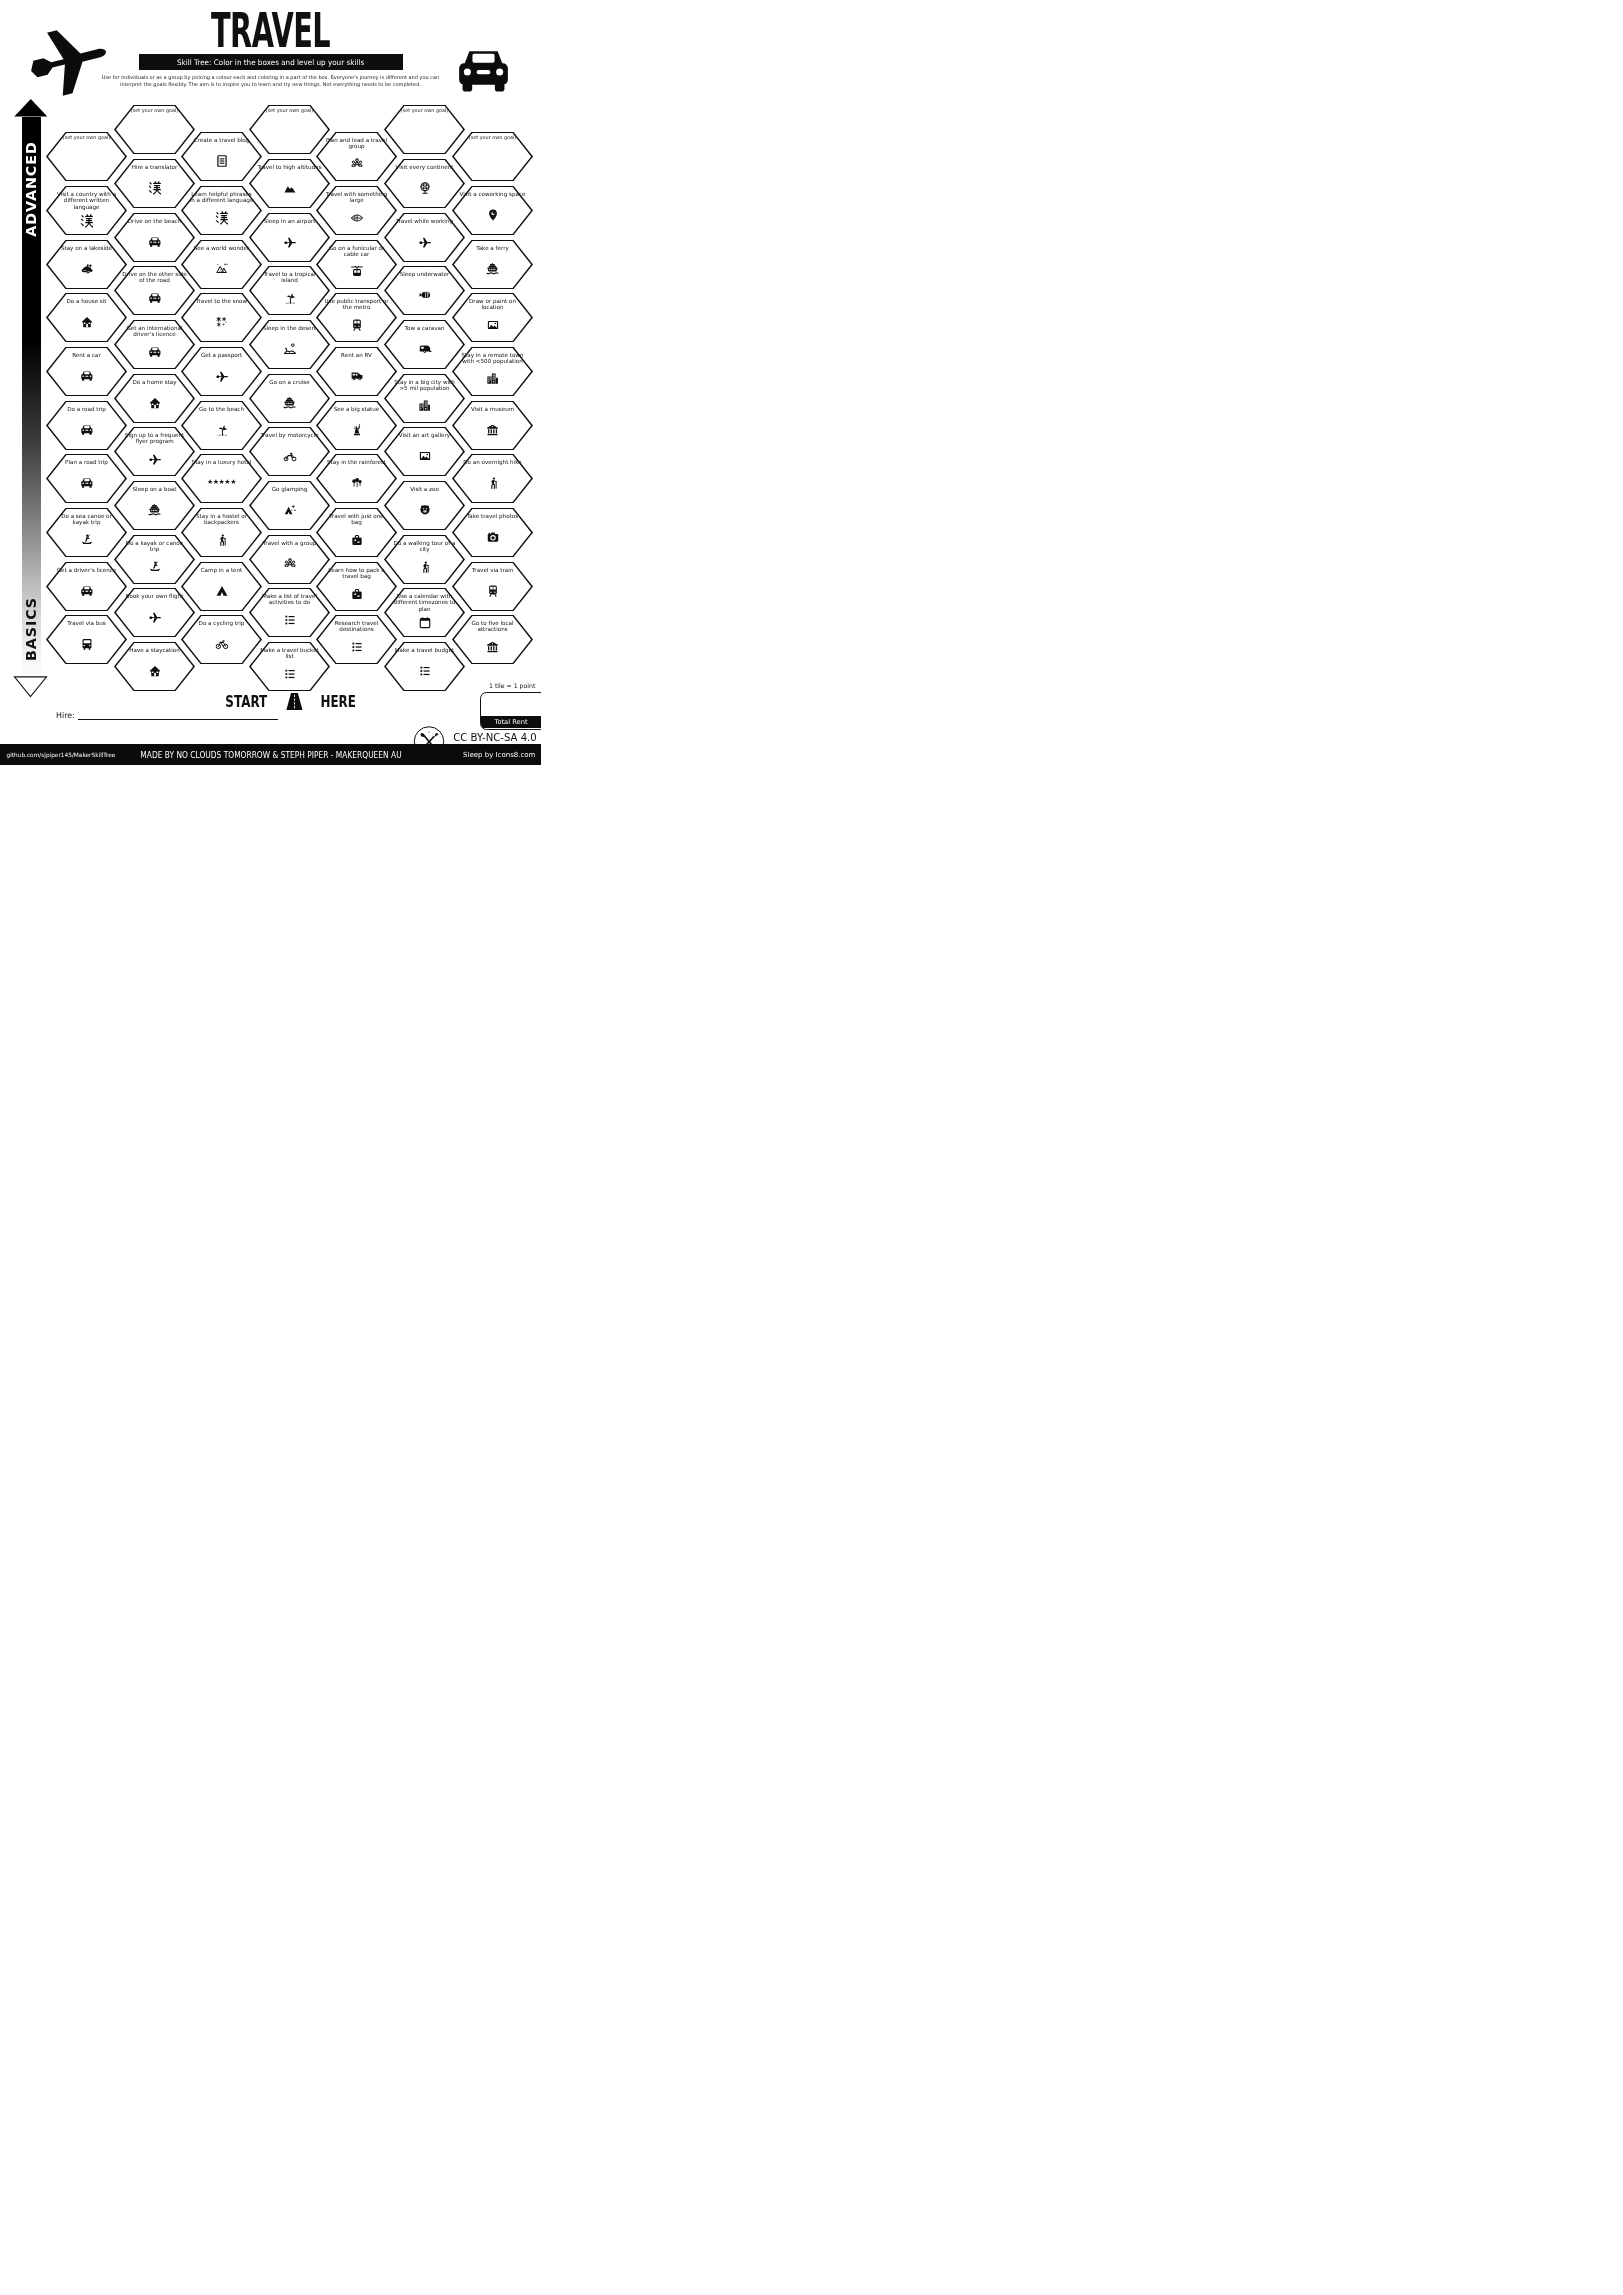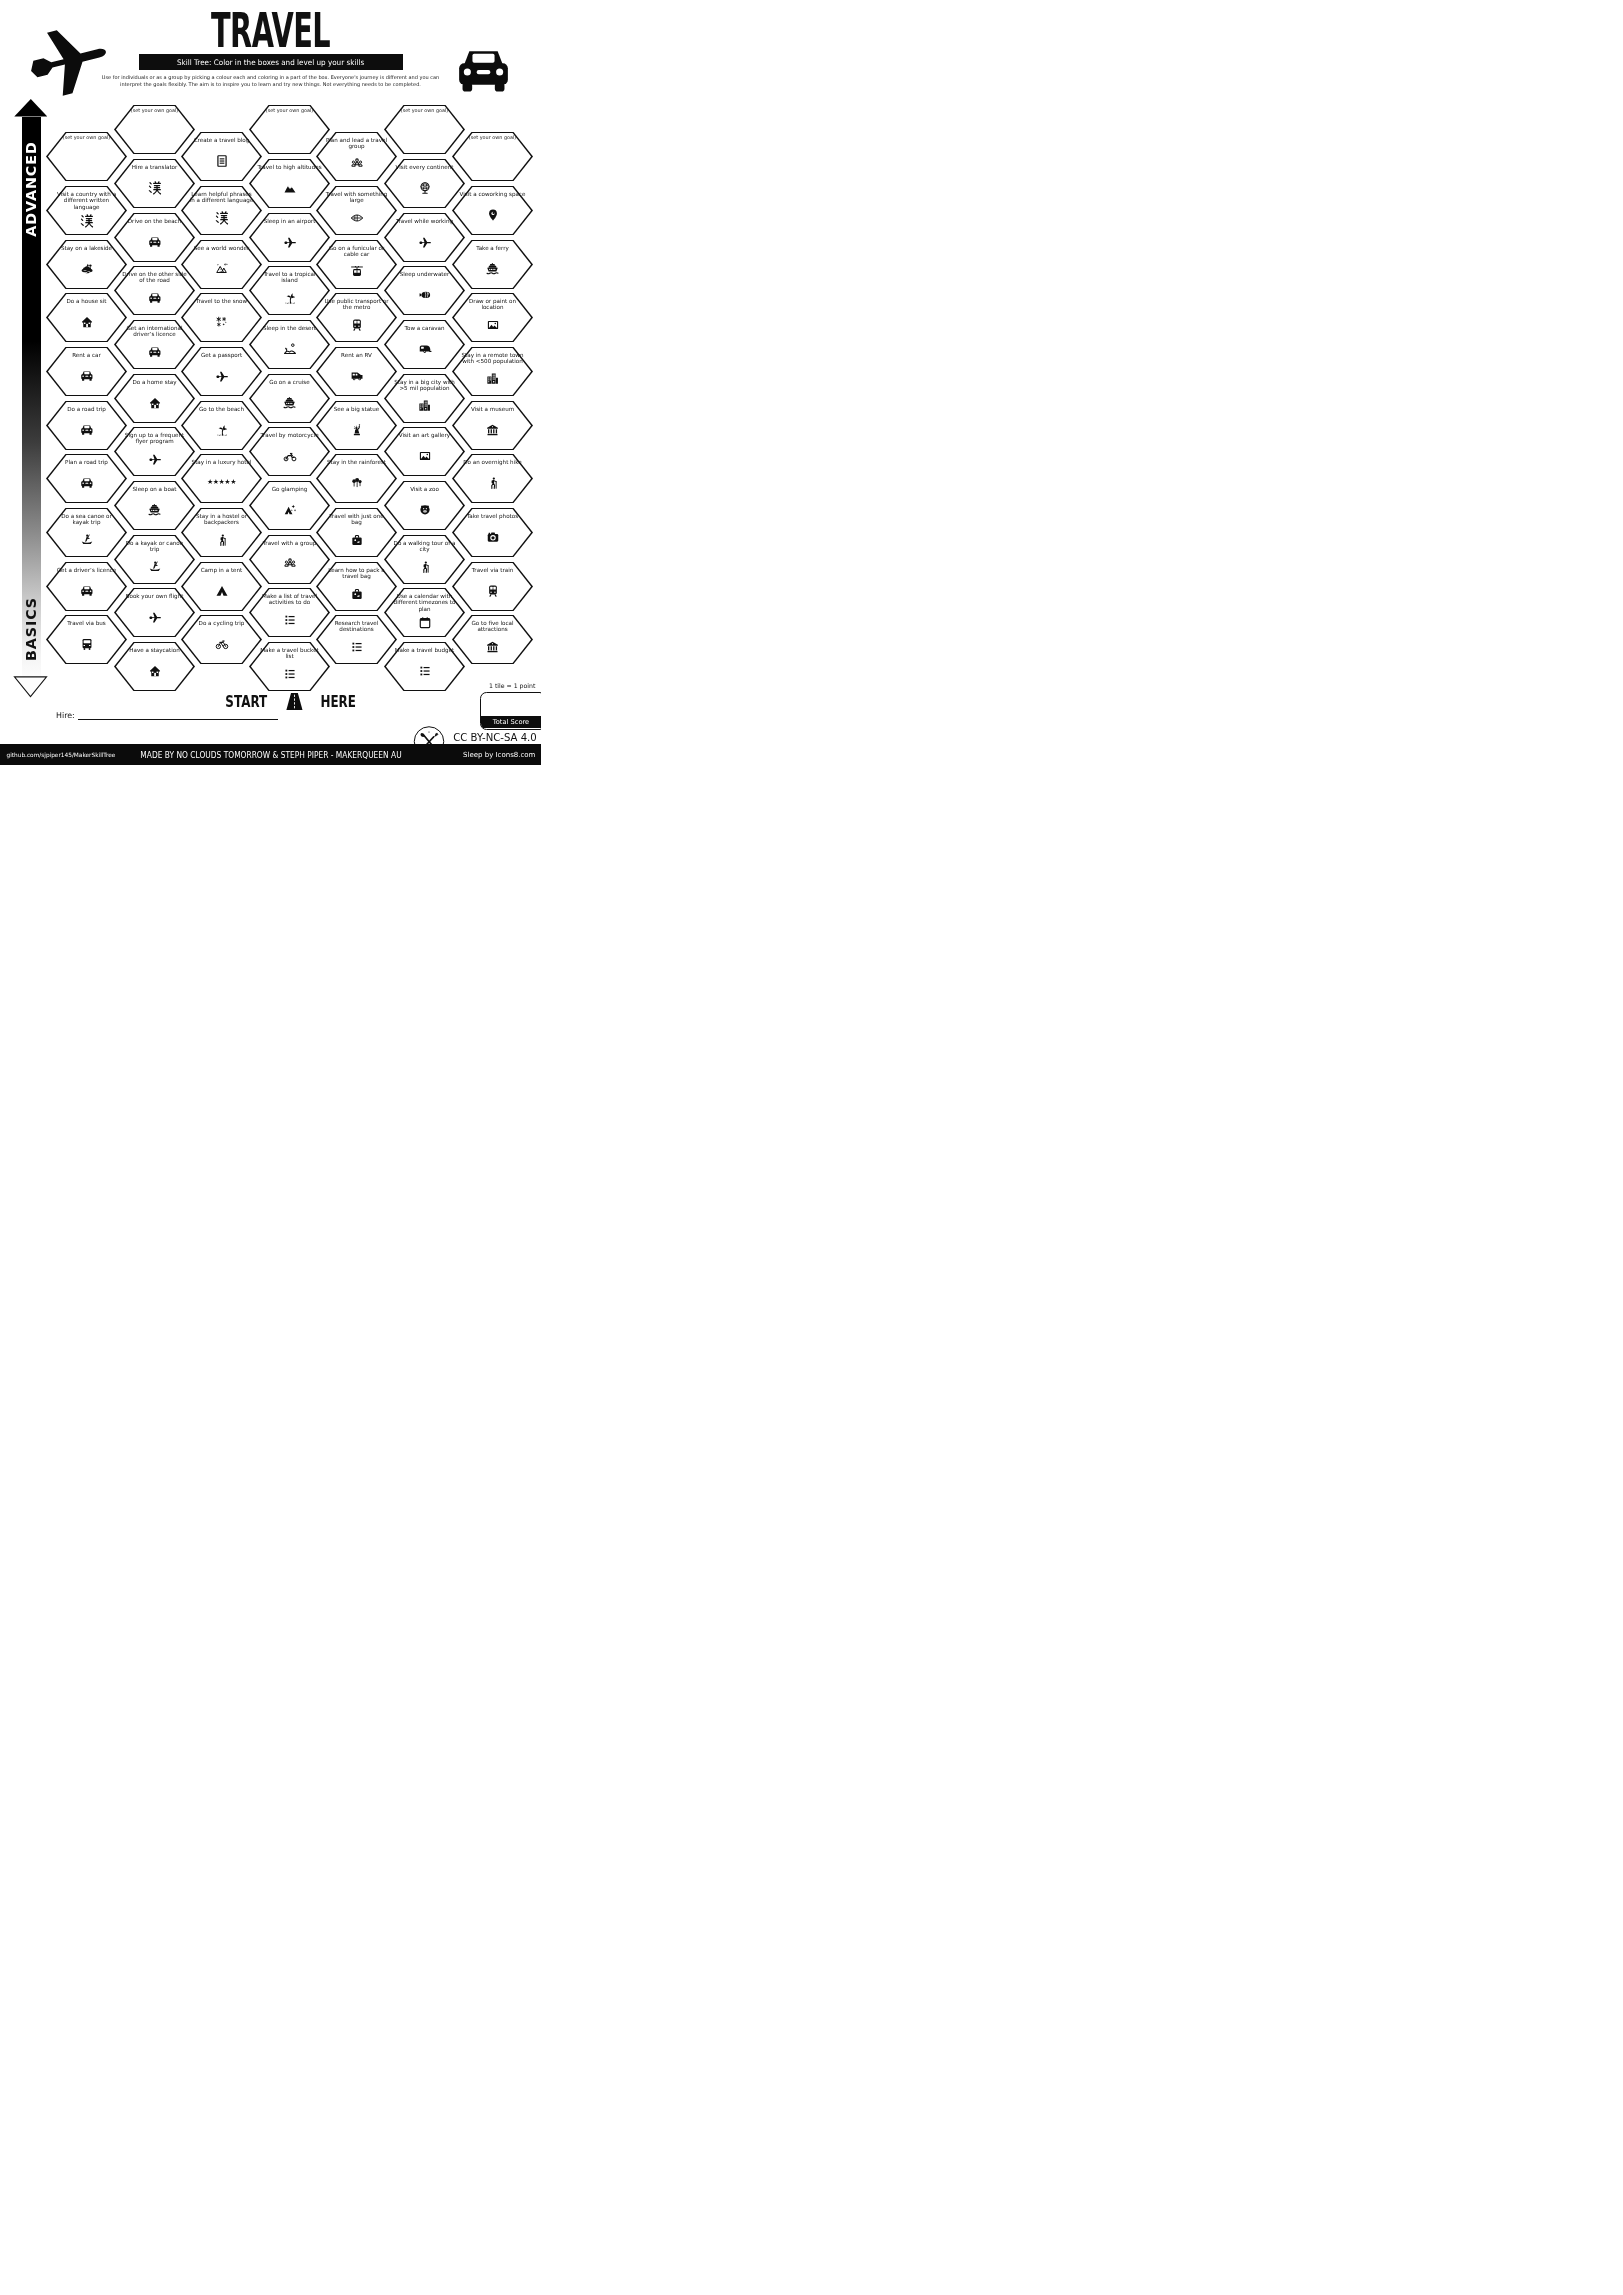--- a/index.html
+++ b/index.html
@@ -1262,21 +1262,21 @@
   </div>
 
   <div class="name-row">
     <span class="lbl">Hire:</span>
     <span class="name-line"></span>
   </div>
 
   <div class="tile-note">1 tile = 1 point</div>
   <div class="score-box">
     <div class="score-empty"></div>
-    <div class="score-band">Total Score</div>
+    <div class="score-band">Total Rent</div>
   </div>
 
   <svg class="cc-logo" viewBox="0 0 64 64">
       <use href="#s-tools"></use>
     </svg>
   <div class="cc-text">CC BY-NC-SA 4.0</div>
 
   <div class="footer">
     <span class="l">github.com/sjpiper145/MakerSkillTree</span>
     <span class="c">MADE BY NO CLOUDS TOMORROW &amp; STEPH PIPER  -  MAKERQUEEN AU</span>

